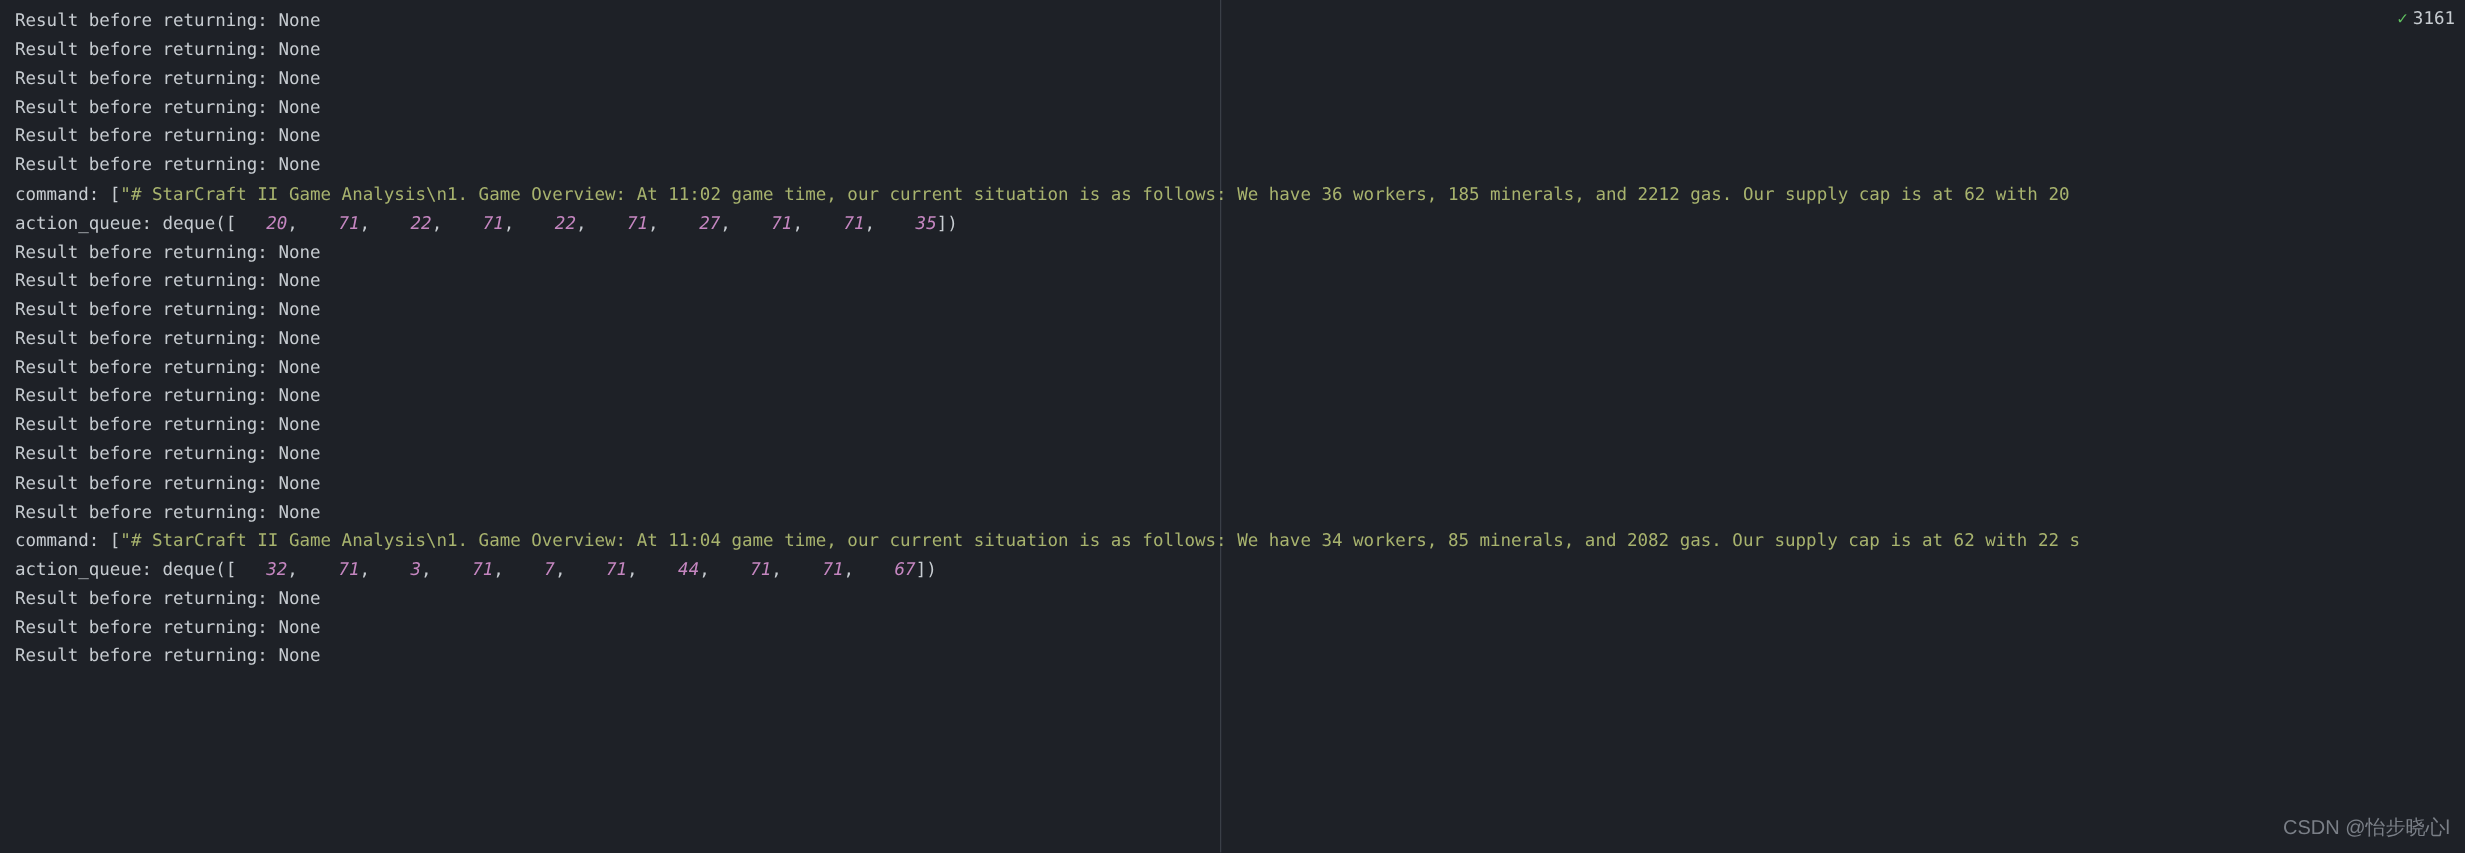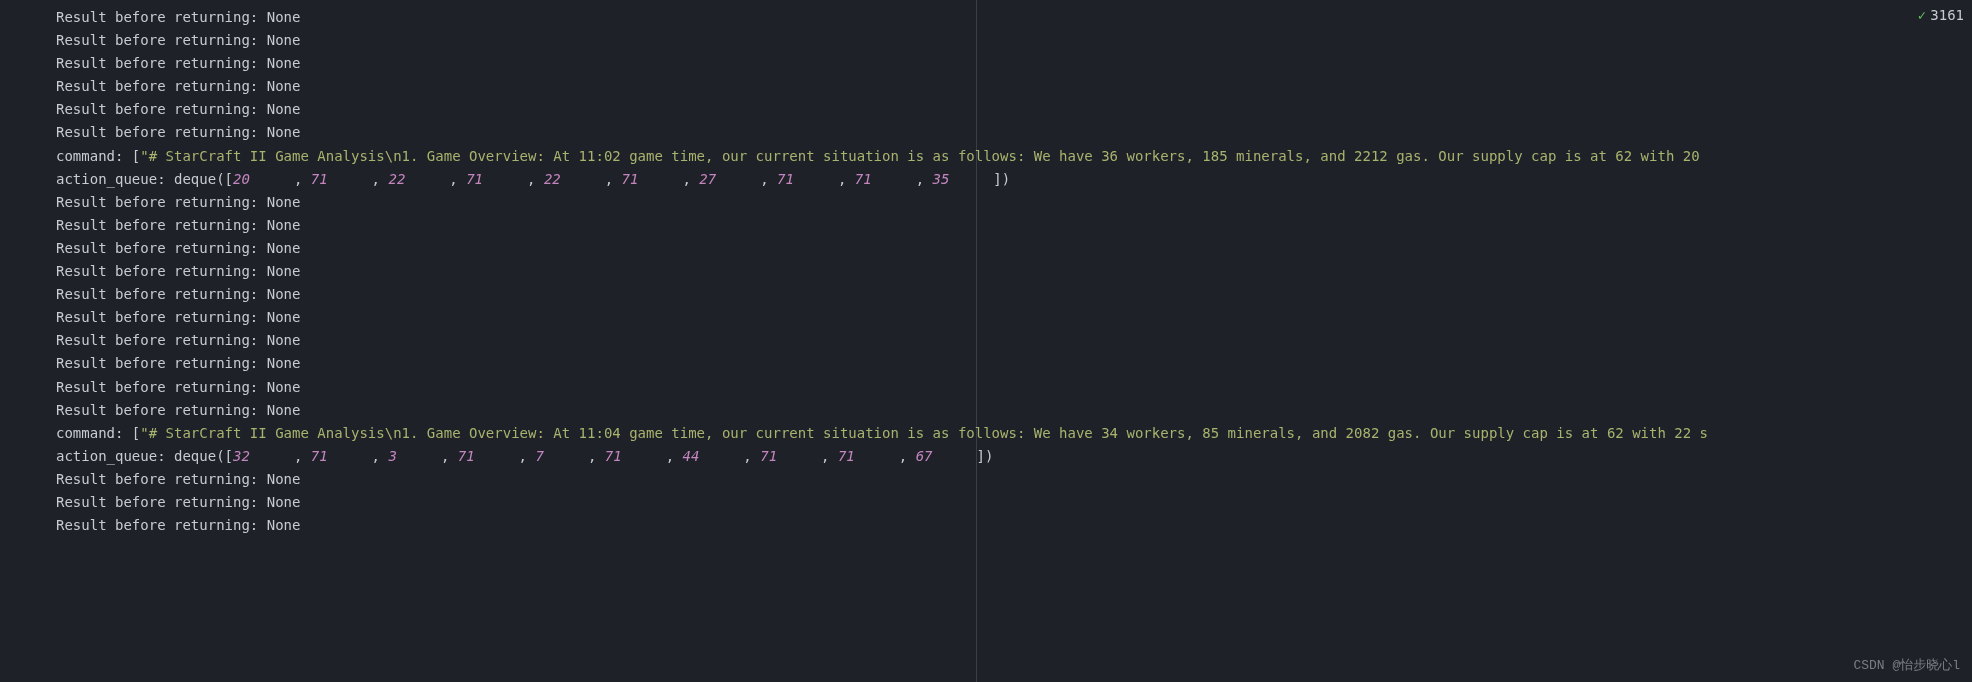--- a/index.html
+++ b/index.html
@@ -47,33 +47,33 @@
     }
     .check-icon {
       color: #5fbf5f;
       font-size: 14px;
     }
     .watermark {
       position: absolute;
       bottom: 6px;
       right: 12px;
       color: #7a7f87;
-      font-size: 13px;
-      font-family: Liberation Mono, monospace;
+      font-size: 16px;
+      font-family: Liberation Sans, sans-serif;
     }
     .num {
       color: #c586c0;
       font-style: italic;
+      margin-left: 24px;
     }
     .str {
       color: #a8b36e;
     }
     .txt {
       color: #c7ccd1;
-      margin-left: 44px;
     }
   </style>
 </head>
 <body>
 
 <div class="divider"></div>
 
 <div class="status-indicator">
   <span class="check-icon">✓</span>
   <span>3161</span>

